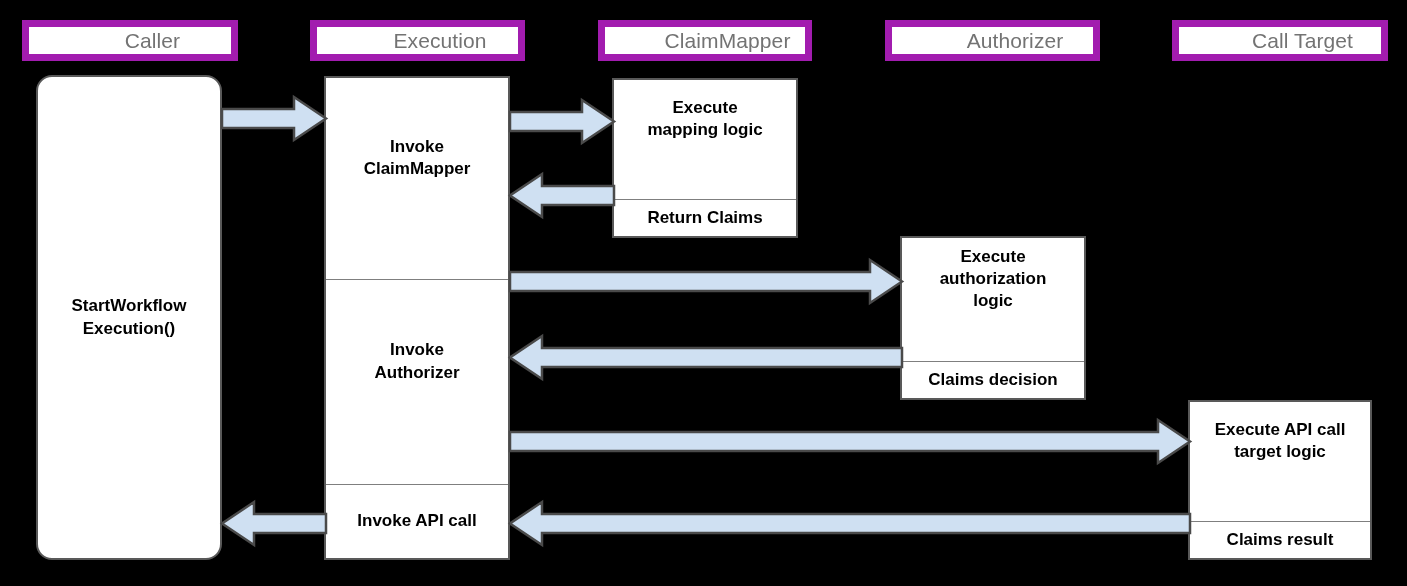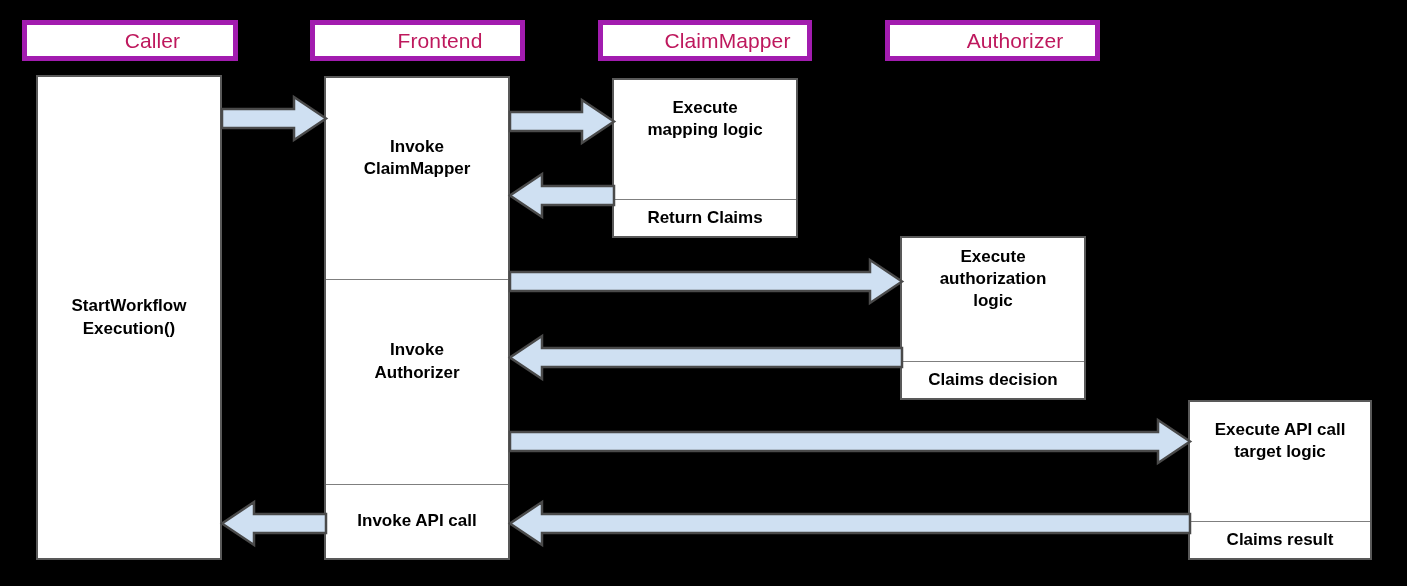--- a/index.html
+++ b/index.html
@@ -12,26 +12,26 @@
     width: 1407px;
     height: 586px;
     background: #000000;
     overflow: hidden;
     font-family: "Liberation Sans", sans-serif;
   }
   
   .lifeline-head {
     position: absolute;
     background: #ffffff;
-    border: 5px solid #a21caf;
+    border: 7px solid #a21caf;
     box-sizing: border-box;
     display: flex;
     align-items: center;
     justify-content: center;
-    color: #be185d;
+    color: #737373;
     font-size: 21px;
     font-weight: 400;
     letter-spacing: 0.1px;
     white-space: nowrap;
     padding-left: 45px;
   }
   
   .activation {
     position: absolute;
     background: #ffffff;
@@ -72,33 +72,36 @@
 </head>
 <body>
 
 <div id="canvas">
 
   <div class="lifeline-head" style="left:22px; top:20px; width:216px; height:41px;">
     <span>Caller</span>
   </div>
 
   <div class="lifeline-head" style="left:310px; top:20px; width:215px; height:41px;">
-    <span>Frontend</span>
+    <span>Execution</span>
   </div>
 
   <div class="lifeline-head" style="left:598px; top:20px; width:214px; height:41px;">
     <span>ClaimMapper</span>
   </div>
 
   <div class="lifeline-head" style="left:885px; top:20px; width:215px; height:41px;">
     <span>Authorizer</span>
   </div>
 
+  <div class="lifeline-head" style="left:1172px; top:20px; width:216px; height:41px;">
+    <span>Call Target</span>
+  </div>
 
-  <div class="activation" style="left:36px; top:75px; width:186px; height:485px;">
+  <div class="activation" style="left:36px; top:75px; width:186px; height:485px;border-radius:16px;">
     <div class="act-seg" style="flex:0 0 100%;">StartWorkflow<br>Execution()</div>
   </div>
 
   <div class="activation" style="left:324px; top:76px; width:186px; height:484px;justify-content:space-between;">
     <div class="act-seg" style="flex:0 0 160px;">Invoke<br>ClaimMapper</div>
     <div class="act-seg" style="flex:0 0 164px;">Invoke<br>Authorizer</div>
     <div class="act-seg" style="flex:1 1 auto;">Invoke API call</div>
   </div>
 
   <div class="activation" style="left:612px; top:78px; width:186px; height:160px;">

